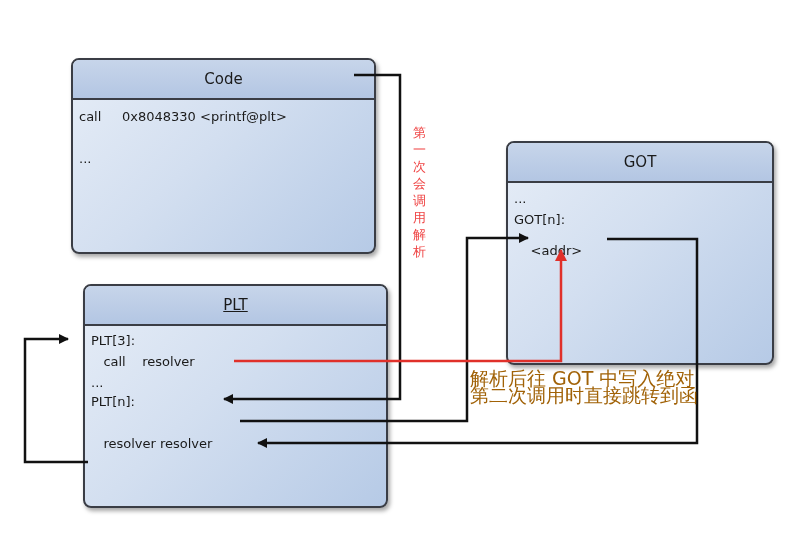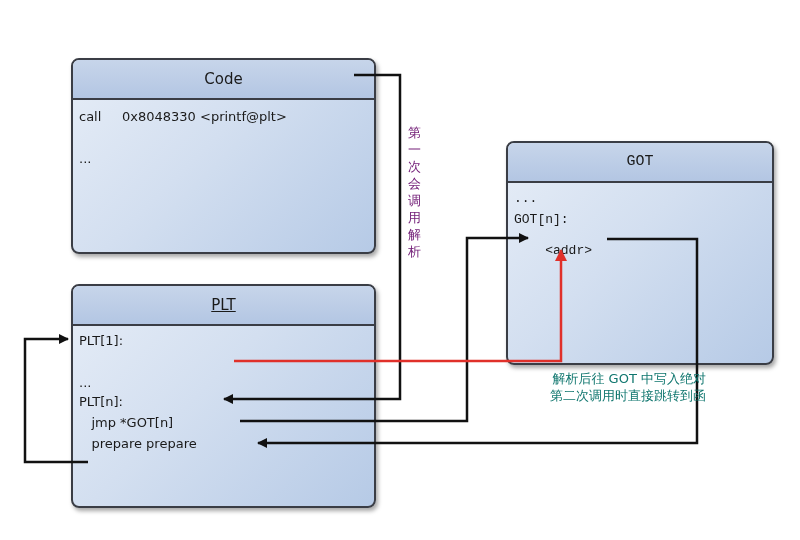--- a/index.html
+++ b/index.html
@@ -6,44 +6,44 @@
   body { width:800px; height:540px; position:relative; overflow:hidden;
          font-family:"DejaVu Sans", sans-serif; color:#1a1a1a; }
   .box { position:absolute; border:2px solid #3a3d45; border-radius:8px;
          background:linear-gradient(135deg,#e6edf7 0%,#d3dff0 45%,#b6cae6 100%);
          box-shadow:2px 3px 4px rgba(0,0,0,0.35); overflow:hidden; }
   .box .hdr { height:38px; line-height:38px; text-align:center; font-size:15px;
               background:linear-gradient(180deg,#c7d5ea,#b3c6e3);
               border-bottom:2px solid #3a3d45; }
   .line { position:absolute; left:6px; font-size:13px; white-space:pre; line-height:21px; }
   #code { left:71px; top:18px; width:301px; height:192px;margin-top:40px; }
-  #plt  { left:71px; top:284px; width:301px; height:220px;text-decoration:underline; }
-  #got  { left:506px; top:141px; width:264px; height:220px;font-family:Liberation Mono, monospace; }
+  #plt  { left:83px; top:284px; width:301px; height:220px;text-decoration:underline; }
+  #got  { left:506px; top:141px; width:264px; height:220px; }
   svg.wires { position:absolute; left:0; top:0; }
   .vtext { position:absolute; left:408px; top:124px; width:18px; font-size:13px;
-           line-height:17px; color:#701a75; text-align:left; }
-  .note { position:absolute; left:470px; top:370px; width:236px; text-align:right;
-          font-size:13px; line-height:17px; color:#0f766e; }
+           line-height:17px; color:#ef4444; text-align:right; }
+  .note { position:absolute; left:470px; top:370px; width:236px; text-align:left;
+          font-size:19px; line-height:17px; color:#a16207; }
 </style>
 </head>
 <body>
 
 <div id="code" class="box">
   <div class="hdr">Code</div>
   <div class="line" style="top:46px">call     0x8048330 &lt;printf@plt&gt;</div>
   <div class="line" style="top:88px">...</div>
 </div>
 
 <div id="plt" class="box">
   <div class="hdr">PLT</div>
-  <div class="line" style="top:44px">PLT[1]:</div>
+  <div class="line" style="top:44px">PLT[3]:</div>
+  <div class="line" style="top:65px">   call    resolver</div>
   <div class="line" style="top:86px">...</div>
   <div class="line" style="top:105px">PLT[n]:</div>
-  <div class="line" style="top:126px">   jmp *GOT[n]</div>
-  <div class="line" style="top:147px">   prepare prepare</div>
+  <div class="line" style="top:147px">   resolver resolver</div>
 </div>
 
 <div id="got" class="box">
   <div class="hdr">GOT</div>
   <div class="line" style="top:45px">...</div>
   <div class="line" style="top:66px">GOT[n]:</div>
   <div class="line" style="top:97px">    &lt;addr&gt;</div>
 </div>
 
 <svg class="wires" width="800" height="540">

